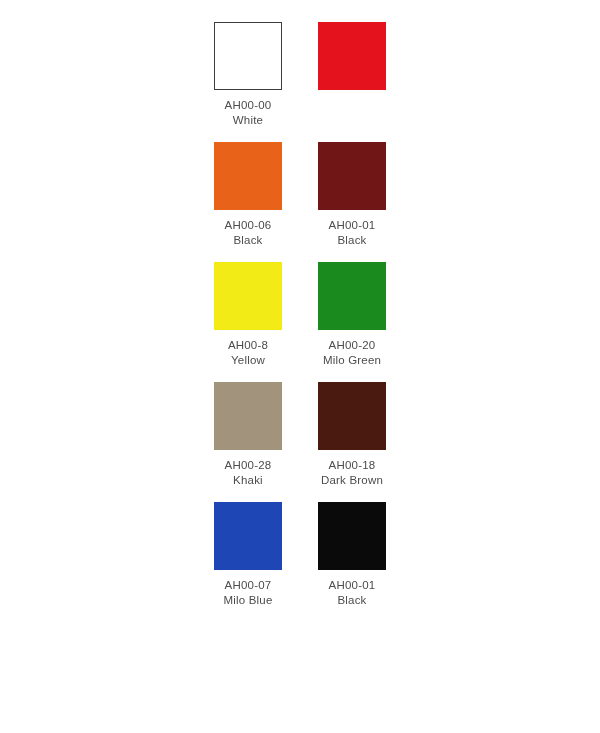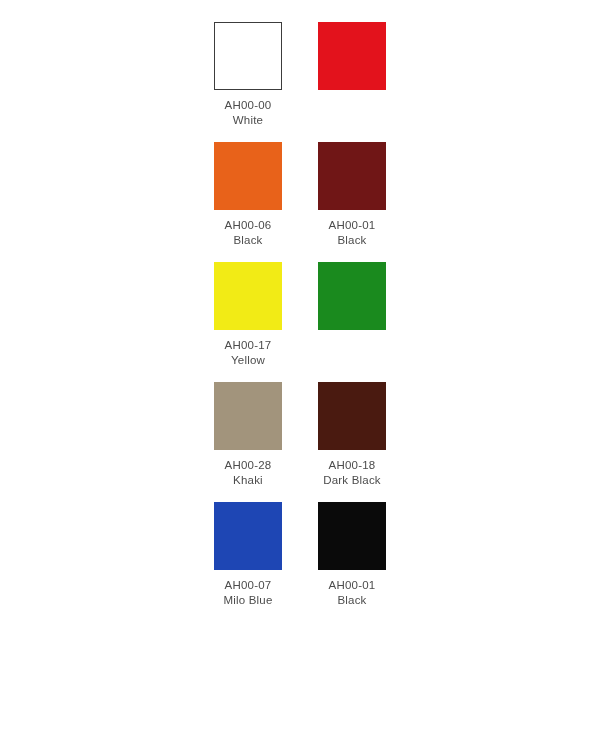--- a/index.html
+++ b/index.html
@@ -90,39 +90,43 @@
       <div class="swatch-cell">
         <div class="swatch-chip" style="background: rgb(112, 22, 22);"></div>
         <div class="swatch-labels">
           <span class="swatch-code">AH00-01</span>
           <span class="swatch-name">Black</span>
         </div>
       </div>
       <div class="swatch-cell">
         <div class="swatch-chip" style="background: rgb(242, 235, 21);"></div>
         <div class="swatch-labels">
-          <span class="swatch-code">AH00-17</span>
+          <span class="swatch-code">AH00-8</span>
           <span class="swatch-name">Yellow</span>
         </div>
       </div>
       <div class="swatch-cell">
         <div class="swatch-chip" style="background: rgb(26, 138, 30);"></div>
+        <div class="swatch-labels">
+          <span class="swatch-code">AH00-20</span>
+          <span class="swatch-name">Milo Green</span>
+        </div>
       </div>
       <div class="swatch-cell">
         <div class="swatch-chip" style="background: rgb(162, 148, 124);"></div>
         <div class="swatch-labels">
           <span class="swatch-code">AH00-28</span>
           <span class="swatch-name">Khaki</span>
         </div>
       </div>
       <div class="swatch-cell">
         <div class="swatch-chip" style="background: rgb(74, 26, 16);"></div>
         <div class="swatch-labels">
           <span class="swatch-code">AH00-18</span>
-          <span class="swatch-name">Dark Black</span>
+          <span class="swatch-name">Dark Brown</span>
         </div>
       </div>
       <div class="swatch-cell">
         <div class="swatch-chip" style="background: rgb(30, 70, 180);"></div>
         <div class="swatch-labels">
           <span class="swatch-code">AH00-07</span>
           <span class="swatch-name">Milo Blue</span>
         </div>
       </div>
       <div class="swatch-cell">

